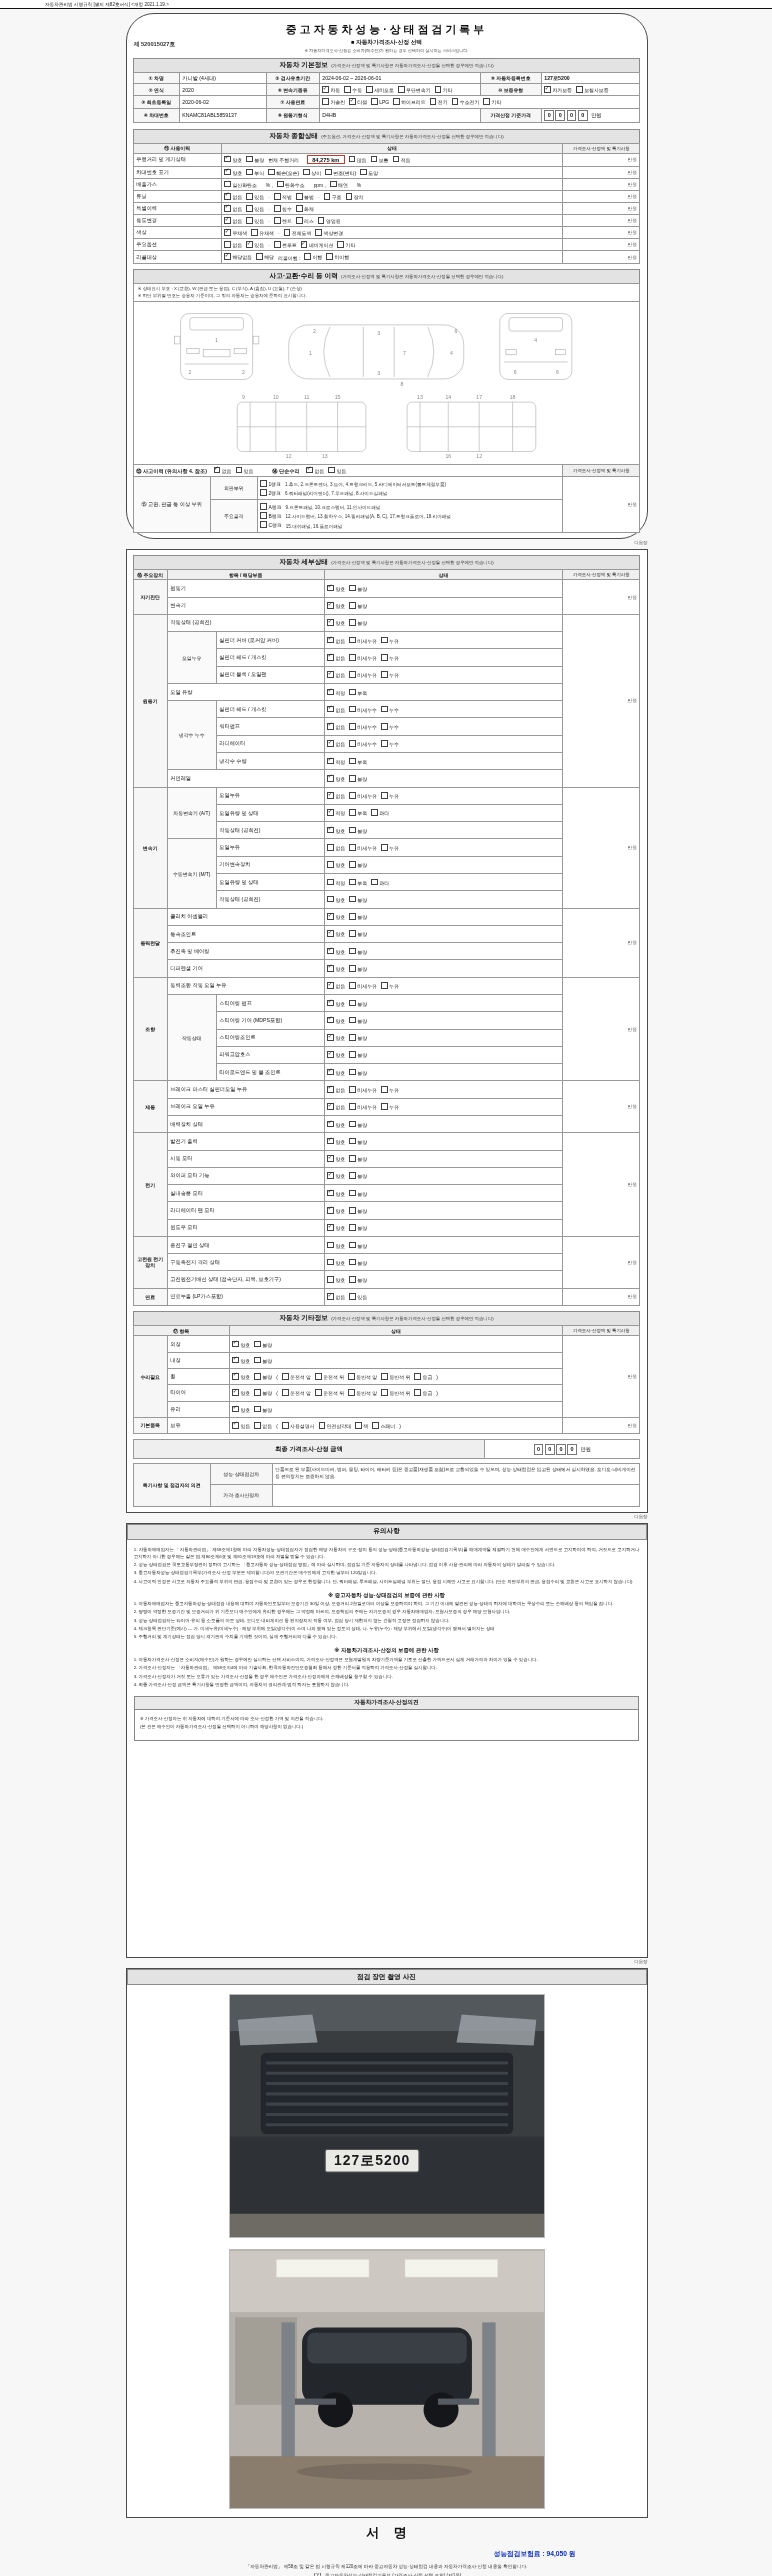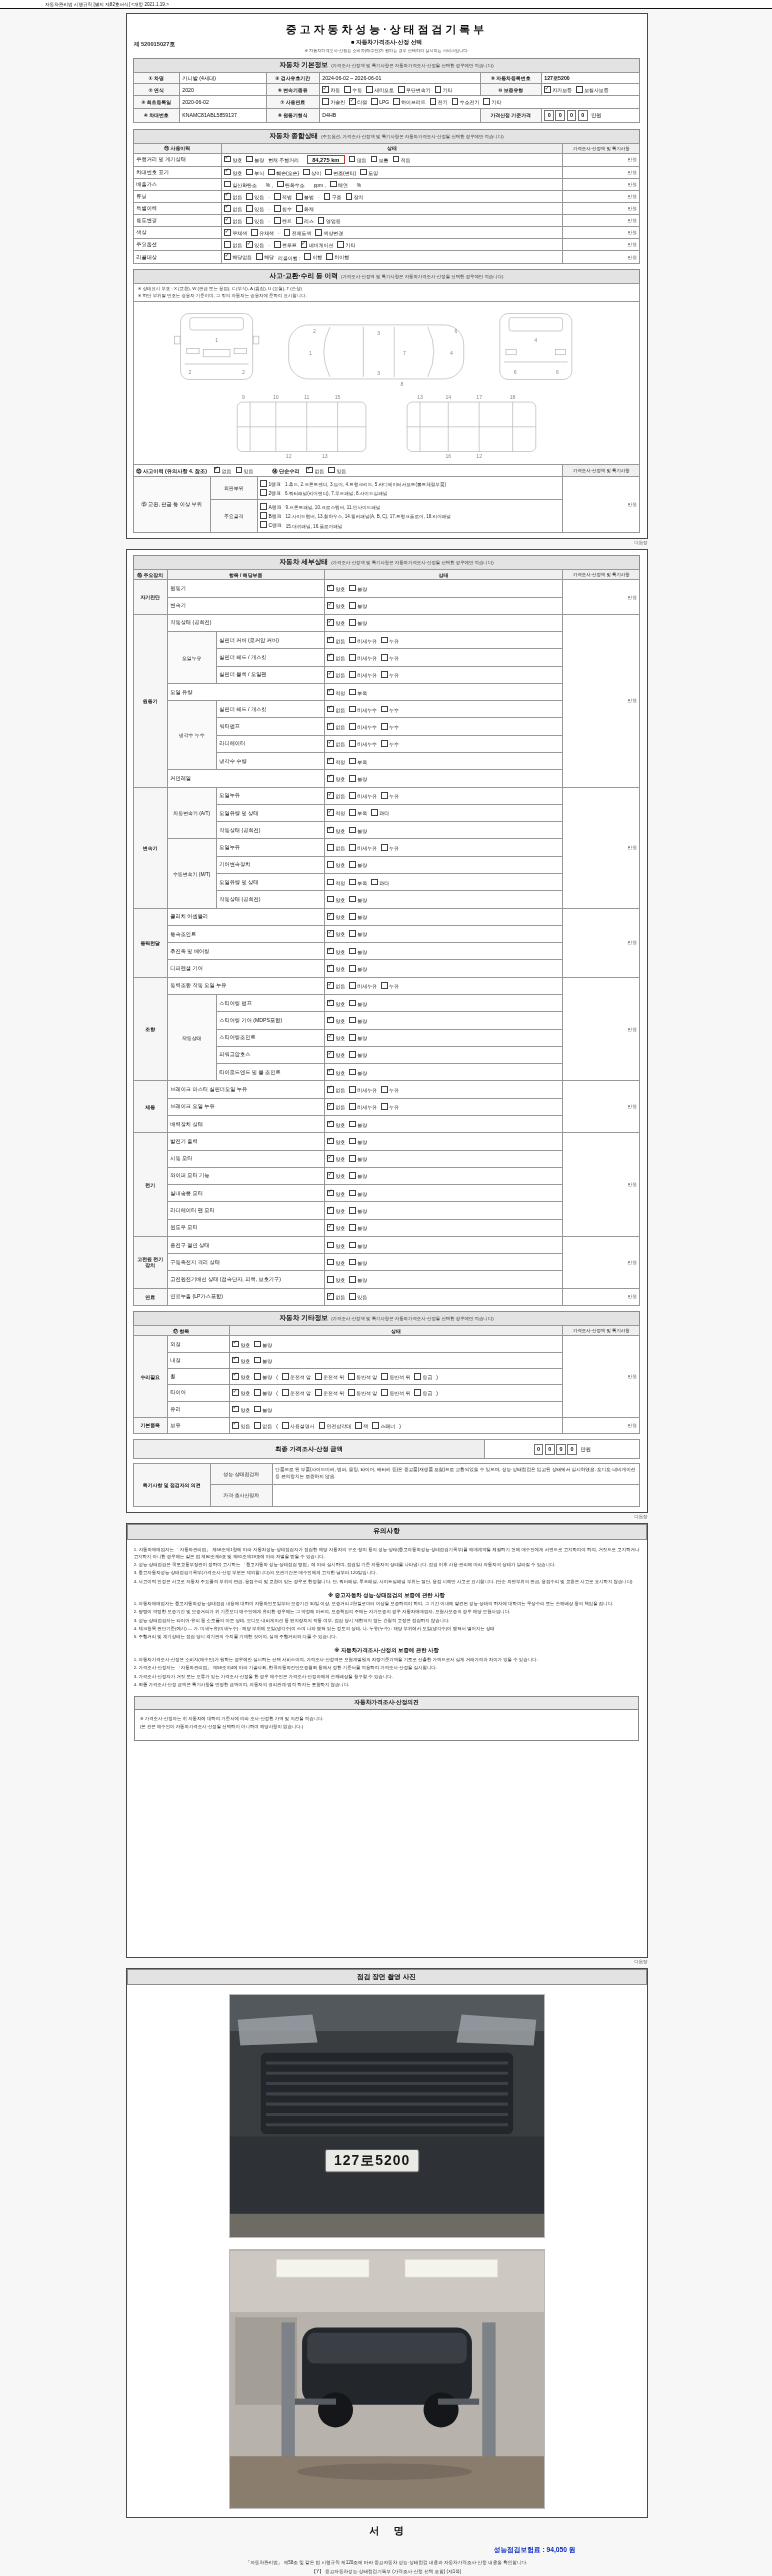--- a/index.html
+++ b/index.html
@@ -47,37 +47,37 @@
   .nbox-title{background:#e3e3e3;border:0.5px solid #8c8c8c;text-align:center;padding:2.6px 0;font-size:6.7px;font-weight:bold;}
   .ncontent{border:0.5px solid #8c8c8c;border-top:none;padding:5.2px 7.2px;background:#fff;}
   .nitem{font-size:4.4px;line-height:1.55;color:#222;margin:1.5px 0;text-align:justify;}
   .nhead{font-weight:bold;font-size:5.4px;text-align:center;margin:6.2px 0 2.6px;}
   .opinion{border:0.5px solid #888;margin-top:7.2px;}
   .opinion .obar{background:#e9e9e9;border-bottom:0.5px solid #888;text-align:center;font-weight:bold;font-size:5.7px;padding:2.1px 0;}
   .opinion .obody{padding:4.1px 5.2px;min-height:21.6px;}
   .photo-wrap{text-align:center;padding:5.2px 0 2.1px;}
   .photo{display:inline-block;border:0.5px solid #bbb;margin:4.1px 0;background:#222;}
   .sign-sec{width:522px;margin:6.2px auto 0;text-align:center;}
-  .sign-title{font-size:10px;font-weight:bold;letter-spacing:14.4px;padding-left:14.4px;}
+  .sign-title{font-size:13px;font-weight:bold;letter-spacing:14.4px;padding-left:14.4px;}
   .fee{text-align:right;padding-right:72px;color:#0b2fc4;font-weight:bold;font-size:6.7px;margin-top:8.2px;}
   .foot{font-size:4.6px;color:#333;margin-top:4.1px;text-align:center;line-height:1.6;}
   .remark-role{background:#f6f6f6;text-align:center;font-size:4.9px;}
   .remark-text{font-size:4.6px;color:#222;line-height:1.5;}
 </style>
 </head>
 <body>
 
 <div class="sheet">
 
   <div class="topstrip"><span>자동차관리법 시행규칙 [별지 제82호서식] &lt;개정 2021.1.19.&gt;</span></div>
   <div class="topline"></div>
 
   <div class="page">
 
-    <div class="fbox" style="min-height:507px;">
+    <div class="fbox" style="min-height:507px;border-radius:28px;">
       <div class="doc-no">제 520015027호</div>
       <div class="title">중고자동차성능·상태점검기록부</div>
       <div class="subtitle">■ 자동차가격조사·산정 선택</div>
       <div class="subnote">※ 자동차가격조사·산정은 소비자(매수인)가 원하는 경우 선택하여 실시하는 서비스입니다.</div>
 
       <div class="sec-bar"><span>자동차 기본정보</span><span class="note">(가격조사·산정액 및 특기사항은 자동차가격조사·산정을 선택한 경우에만 적습니다)</span></div>
       <table class="t">
         <colgroup>
             <col style="width:46px">
             <col style="width:87px">

